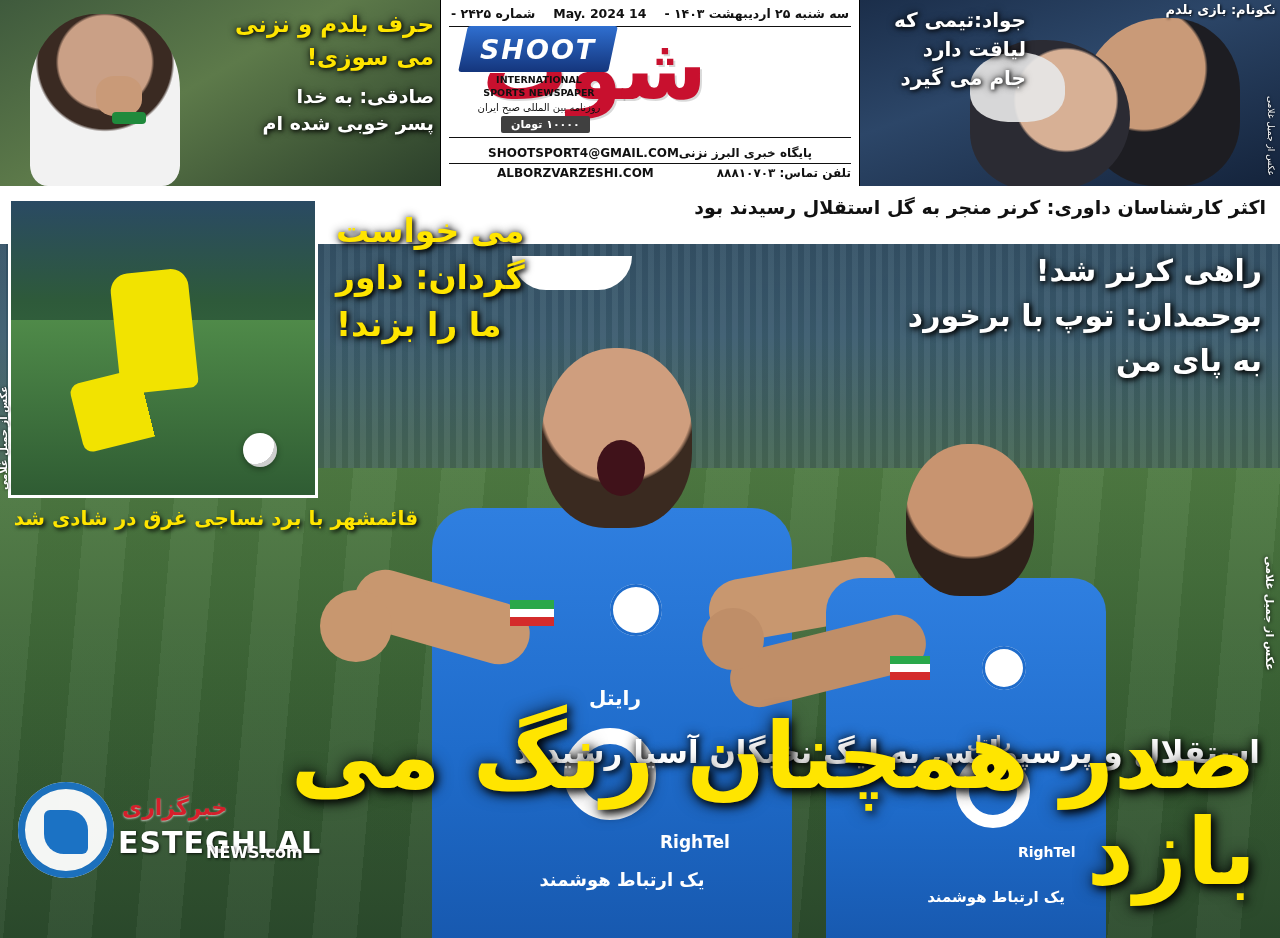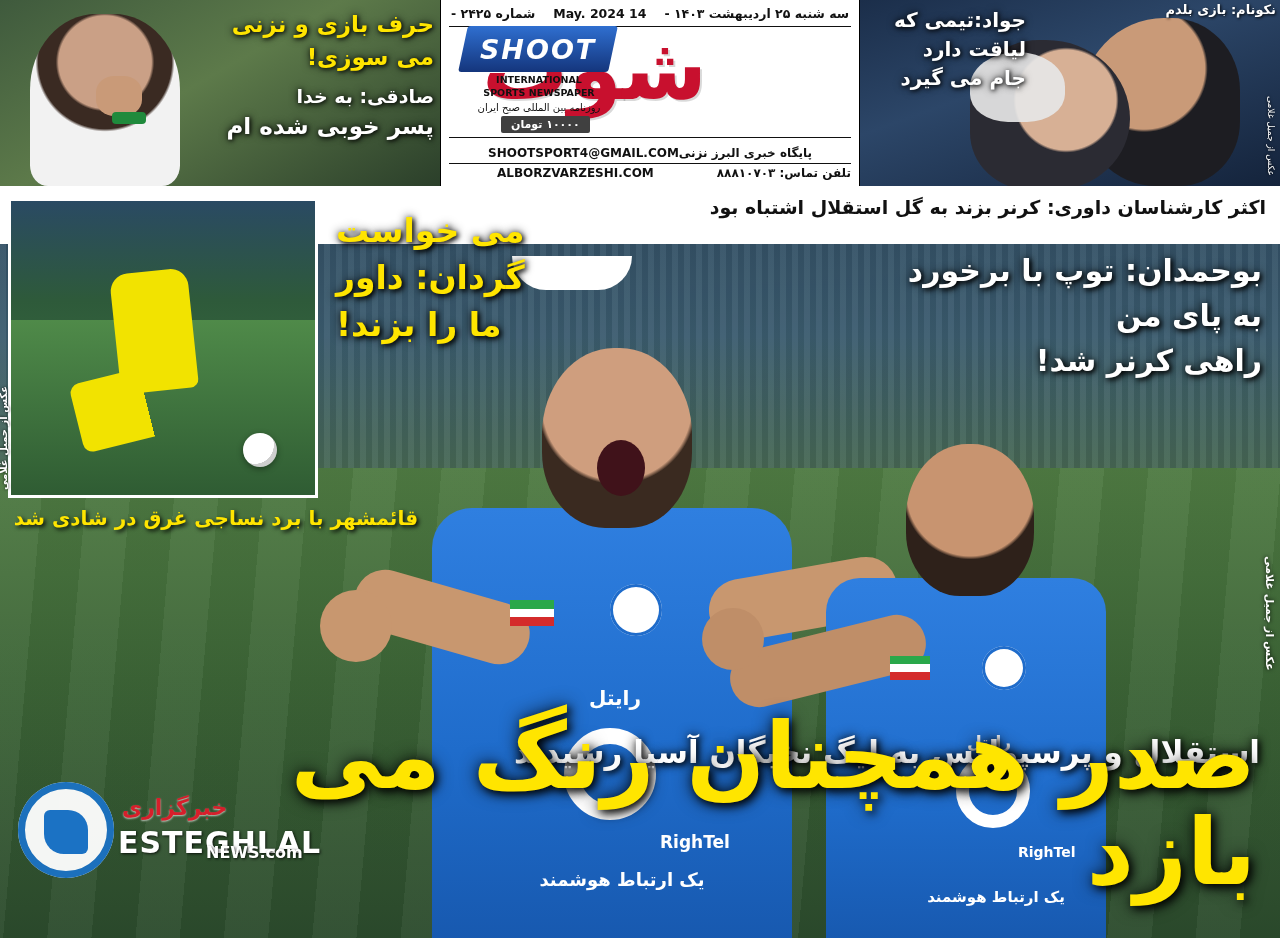--- a/index.html
+++ b/index.html
@@ -171,21 +171,21 @@
     position: absolute; top: 8px; left: 176px;
     width: 258px;
     text-align: right;
     direction: rtl;
     line-height: 1.42;
     text-shadow: 1px 1px 4px rgba(0,0,0,.95), 0 0 8px rgba(0,0,0,.85);
   }
   .mh-left-text .l1 { display:block; color:#ffe500; font-weight:bold; font-size:23px; }
   .mh-left-text .l2 { display:block; color:#ffe500; font-weight:bold; font-size:23px; }
   .mh-left-text .l3 { display:block; color:#ffffff; font-weight:bold; font-size:19px; margin-top:10px;}
-  .mh-left-text .l4 { display:block; color:#ffffff; font-weight:bold; font-size:23px; }
+  .mh-left-text .l4 { display:block; color:#ffffff; font-weight:bold; font-size:19px; }
 
   
   .main-photo {
     position: absolute; top: 186px; left: 0;
     width: 1280px; height: 752px;
     background:
       linear-gradient(180deg, rgba(20,36,60,.0) 0%, rgba(10,20,35,.25) 70%, rgba(8,16,28,.6) 100%),
       linear-gradient(170deg,#5d7a52 0%, #46633f 30%, #2e4a33 60%, #22392b 100%);
     overflow: hidden;
   }
@@ -521,34 +521,34 @@
         <span>ALBORZVARZESHI.COM</span>
         <span>تلفن تماس: ۸۸۸۱۰۷۰۳</span>
       </div>
     </div>
 
     <div class="mh-photo-left">
       <div class="whistle-man"></div>
       <div class="whistle-hand"></div>
       <div class="wristband"></div>
       <div class="mh-left-text">
-        <span class="l1">حرف بازی و نزنی</span>
+        <span class="l1">حرف بلدم و نزنی</span>
         <span class="l2">می سوزی!</span>
         <span class="l3">صادقی: به خدا</span>
         <span class="l4">پسر خوبی شده ام</span>
       </div>
     </div>
   </div>
 
   <div class="main-photo">
     <div class="crowd"></div>
     <div class="pitch"></div>
 
     <div class="hdr-strip">
-      <div class="t">اکثر کارشناسان داوری: کرنر بزند به گل استقلال اشتباه بود</div>
+      <div class="t">اکثر کارشناسان داوری: کرنر منجر به گل استقلال رسیدند بود</div>
     </div>
 
     <div class="inset">
       <div class="grass"></div>
       <div class="kit"></div>
       <div class="legs"></div>
       <div class="ball"></div>
     </div>
 
     <div class="player-main">
@@ -574,22 +574,22 @@
       <div class="p2-fist"></div>
       <div class="p2-flag"></div>
       <div class="p2-badge"></div>
       <div class="p2-sponsor">رایتل</div>
       <div class="p2-ring"></div>
       <div class="p2-sponsor2">RighTel</div>
       <div class="p2-bottom">یک ارتباط هوشمند</div>
     </div>
 
     <div class="ov-top-right">
+      <span class="ln">راهی کرنر شد!</span>
       <span class="ln">بوحمدان: توپ با برخورد به پای من</span>
-      <span class="ln">راهی کرنر شد!</span>
     </div>
 
 
     <div class="ov-yellow-left">
       <span class="ln">می خواست</span>
       <span class="ln">گردان: داور</span>
       <span class="ln">ما را بزند!</span>
     </div>
 
     <div class="ov-caption-left">قائمشهر با برد نساجی غرق در شادی شد</div>

